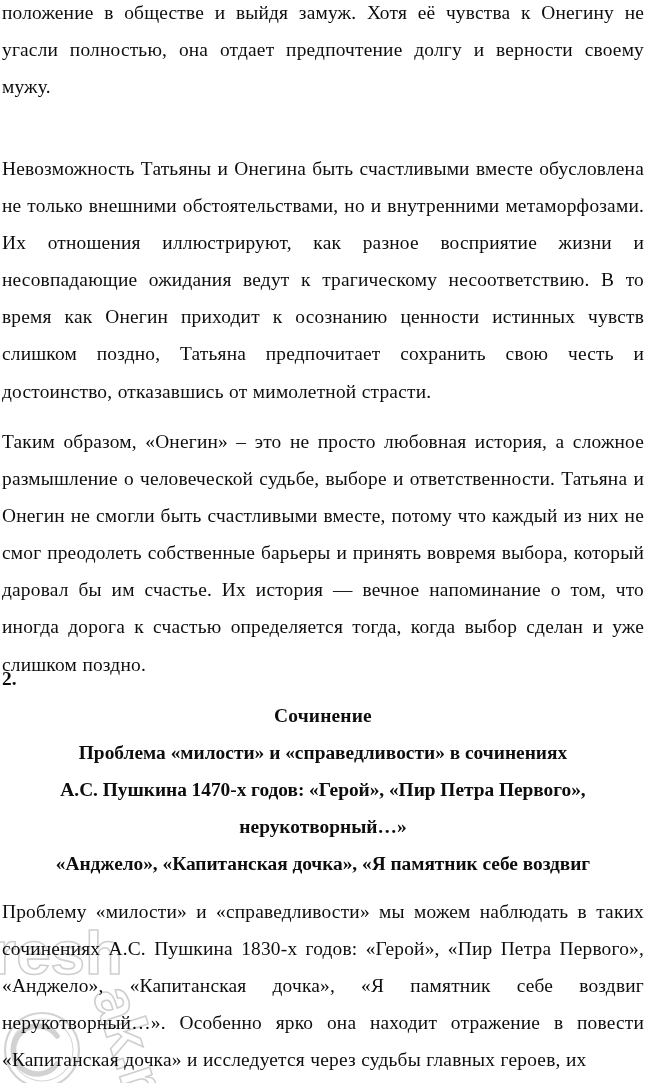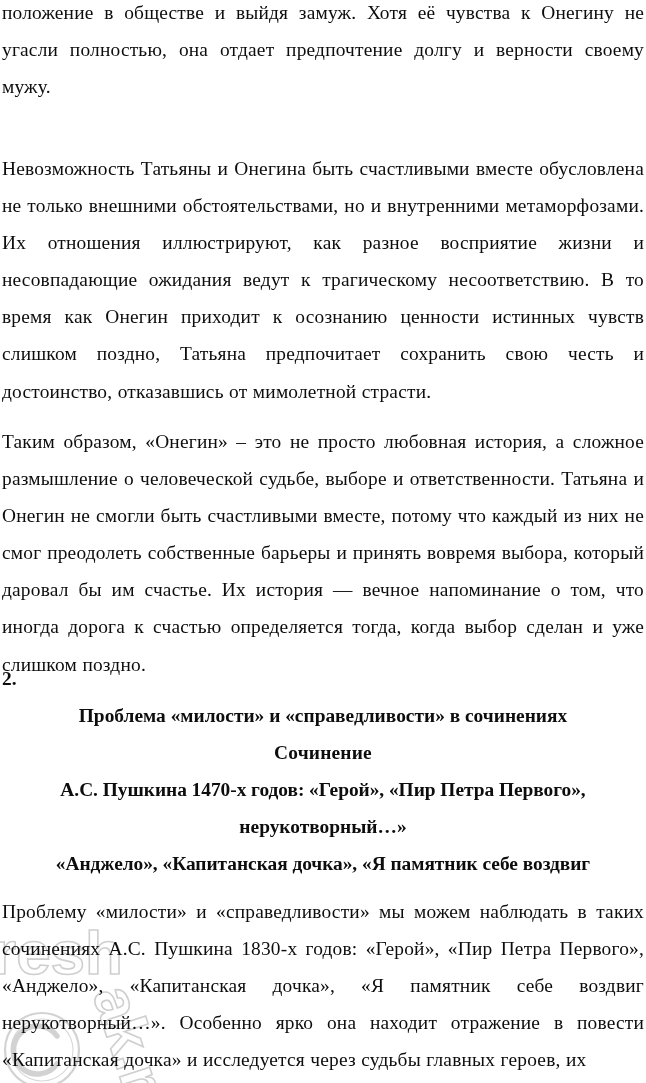--- a/index.html
+++ b/index.html
@@ -123,22 +123,22 @@
 
     <div class="blk" style="top:423px;">
       <p class="para">Таким образом, «Онегин» – это не просто любовная история, а сложное размышление о человеческой судьбе, выборе и ответственности. Татьяна и Онегин не смогли быть счастливыми вместе, потому что каждый из них не смог преодолеть собственные барьеры и принять вовремя выбора, который даровал бы им счастье. Их история — вечное напоминание о том, что иногда дорога к счастью определяется тогда, когда выбор сделан и уже слишком поздно.</p>
     </div>
 
     <div class="blk" style="top:660px;">
       <p class="marker-2">2.</p>
     </div>
 
     <div class="blk title-block" style="top:697px;">
+      <p class="title-line heading-main">Сочинение</p>
       <p class="title-line">Проблема «милости» и «справедливости» в сочинениях</p>
-      <p class="title-line heading-main">Сочинение</p>
       <p class="title-line tight">А.С. Пушкина 1470-х годов: «Герой», «Пир Петра Первого»,</p>
       <p class="title-line">нерукотворный…»</p>
       <p class="title-line tight">«Анджело», «Капитанская дочка», «Я памятник себе воздвиг</p>
     </div>
 
     <div class="blk" style="top:893px;">
       <p class="para">Проблему «милости» и «справедливости» мы можем наблюдать в таких сочинениях А.С. Пушкина 1830-х годов: «Герой», «Пир Петра Первого», «Анджело», «Капитанская дочка», «Я памятник себе воздвиг нерукотворный…». Особенно ярко она находит отражение в повести «Капитанская дочка» и исследуется через судьбы главных героев, их</p>
     </div>
 
   </div>

